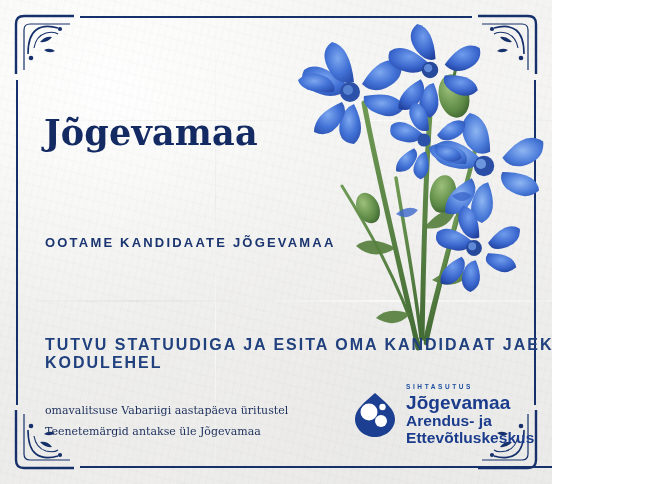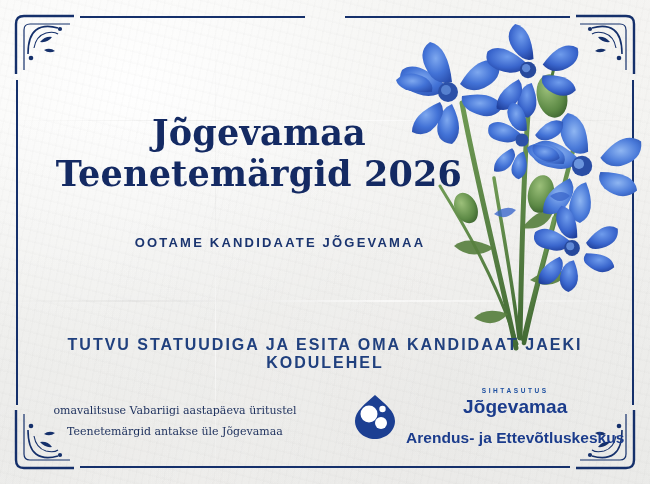--- a/index.html
+++ b/index.html
@@ -8,27 +8,26 @@
   }
   body {
     width: 650px;
     height: 484px;
     overflow: hidden;
     font-family: "Liberation Sans", sans-serif;
     background: #ffffff;
   }
   .poster {
     position: relative;
-    width: 650px;
+    width: 552px;
     height: 484px;
     background:
       radial-gradient(ellipse at 20% 18%, rgba(255,255,255,0.95) 0%, rgba(246,246,244,0.6) 45%, rgba(238,238,236,0.35) 100%),
       linear-gradient(135deg, #f7f7f5 0%, #f1f1ef 35%, #f6f5f3 60%, #eeeeec 100%);
     overflow: hidden;
-    text-align: center;
   }
   
   .paper-texture {
     position: absolute;
     inset: 0;
     background:
       repeating-linear-gradient(102deg, rgba(0,0,0,0.012) 0px, rgba(0,0,0,0.012) 1px, rgba(255,255,255,0) 2px, rgba(255,255,255,0) 7px),
       repeating-linear-gradient(14deg, rgba(0,0,0,0.010) 0px, rgba(0,0,0,0.010) 1px, rgba(255,255,255,0) 3px, rgba(255,255,255,0) 11px),
       radial-gradient(ellipse at 70% 80%, rgba(0,0,0,0.035) 0%, rgba(0,0,0,0) 60%),
       radial-gradient(ellipse at 8% 92%, rgba(0,0,0,0.03) 0%, rgba(0,0,0,0) 55%);
@@ -157,21 +156,21 @@
     letter-spacing: 0.1px;
     line-height: 1.02;
   }
   .logo-name2 {
     font-family: "Liberation Sans", sans-serif;
     font-size: 15.5px;
     font-weight: 700;
     color: #1b3c8c;
     letter-spacing: 0.05px;
     line-height: 1.05;
-    margin-top: 13px;
+    margin-top: 1px;
   }
 
   
   .flowers {
     position: absolute;
     right: 6px;
     top: 18px;
     width: 300px;
     height: 395px;
     pointer-events: none;
@@ -362,21 +361,20 @@
 
       <g fill="#3c68cc" opacity="0.8">
         <path d="M150 196 q12 -10 22 -4 q-10 12 -22 4 z"></path>
         <path d="M206 178 q12 -8 20 0 q-10 10 -20 0 z"></path>
       </g>
     </svg>
   </div>
 
   <div class="headline">
     <span class="l1">Jõgevamaa</span>
-    <span class="l2">Teenetemärgid 2026</span>
   </div>
 
   <div class="subhead">
     <div>OOTAME KANDIDAATE JÕGEVAMAA</div>
   </div>
 
   <div class="cta">TUTVU STATUUDIGA JA ESITA OMA KANDIDAAT JAEKI KODULEHEL</div>
 
   <div class="footnote">
     <div>omavalitsuse Vabariigi aastapäeva üritustel</div>

